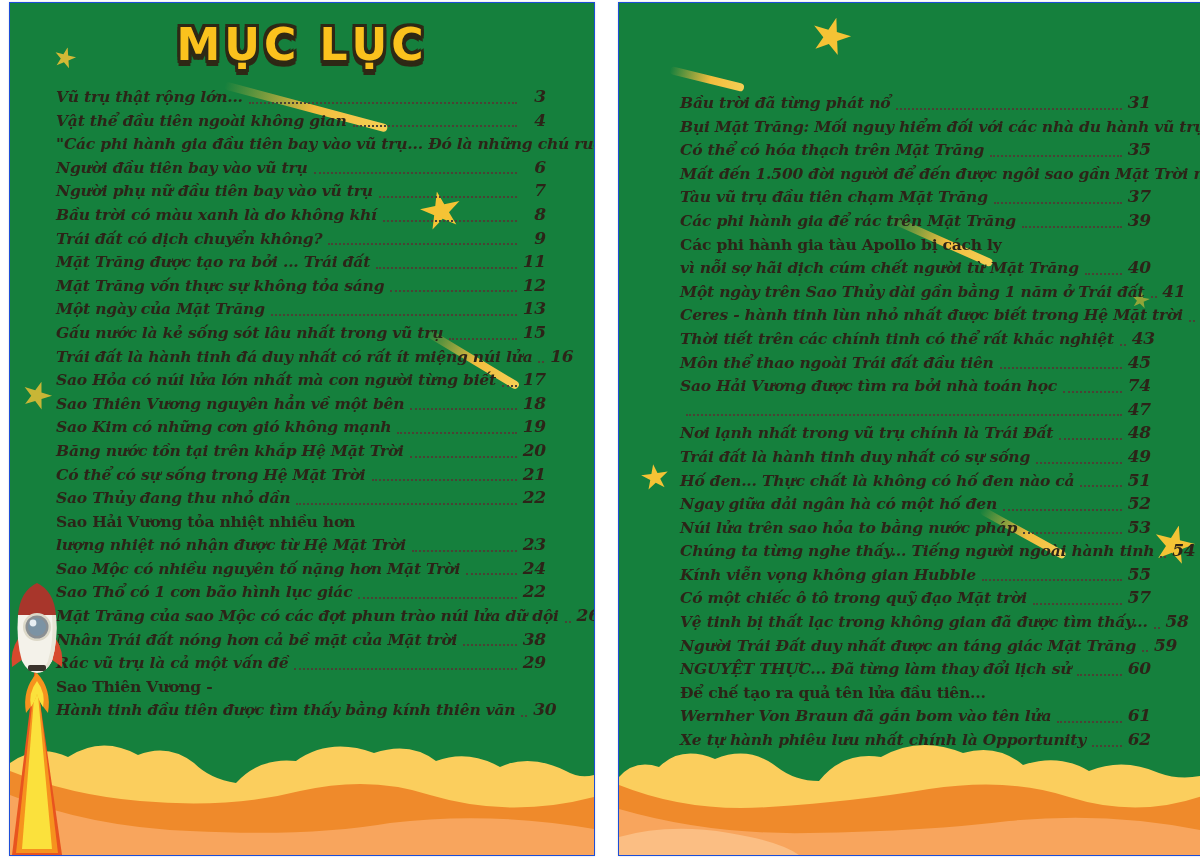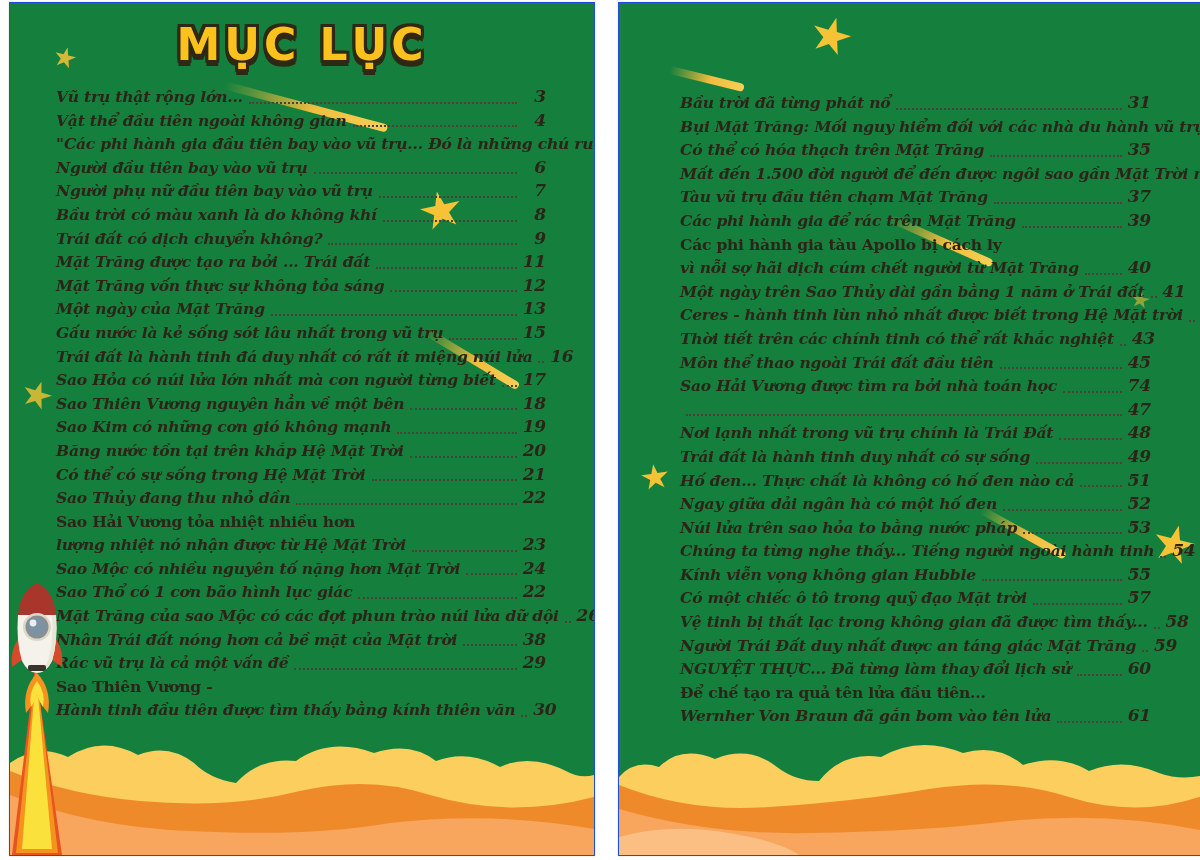--- a/index.html
+++ b/index.html
@@ -459,20 +459,27 @@
         </div>
       </div>
       <div class="row">
         <div class="preline"><span>Để chế tạo ra quả tên lửa đầu tiên...</span></div>
         <div class="dotline">
           <span class="t">Wernher Von Braun đã gắn bom vào tên lửa</span>
           <span class="dots"></span>
           <span class="num">61</span>
         </div>
       </div>
+      <div class="row">
+        <div class="dotline">
+          <span class="t">Xe tự hành phiêu lưu nhất chính là Opportunity</span>
+          <span class="dots"></span>
+          <span class="num">62</span>
+        </div>
+      </div>
     </div>
 
   <span class="decor star star-r1"></span>
   <span class="decor star star-r2"></span>
   <span class="decor star star-r3"></span>
   <span class="decor star star-r4"></span>
   <span class="decor streak streak-r1"></span>
   <span class="decor streak streak-r2"></span>
   <span class="decor streak streak-r3"></span>
 

